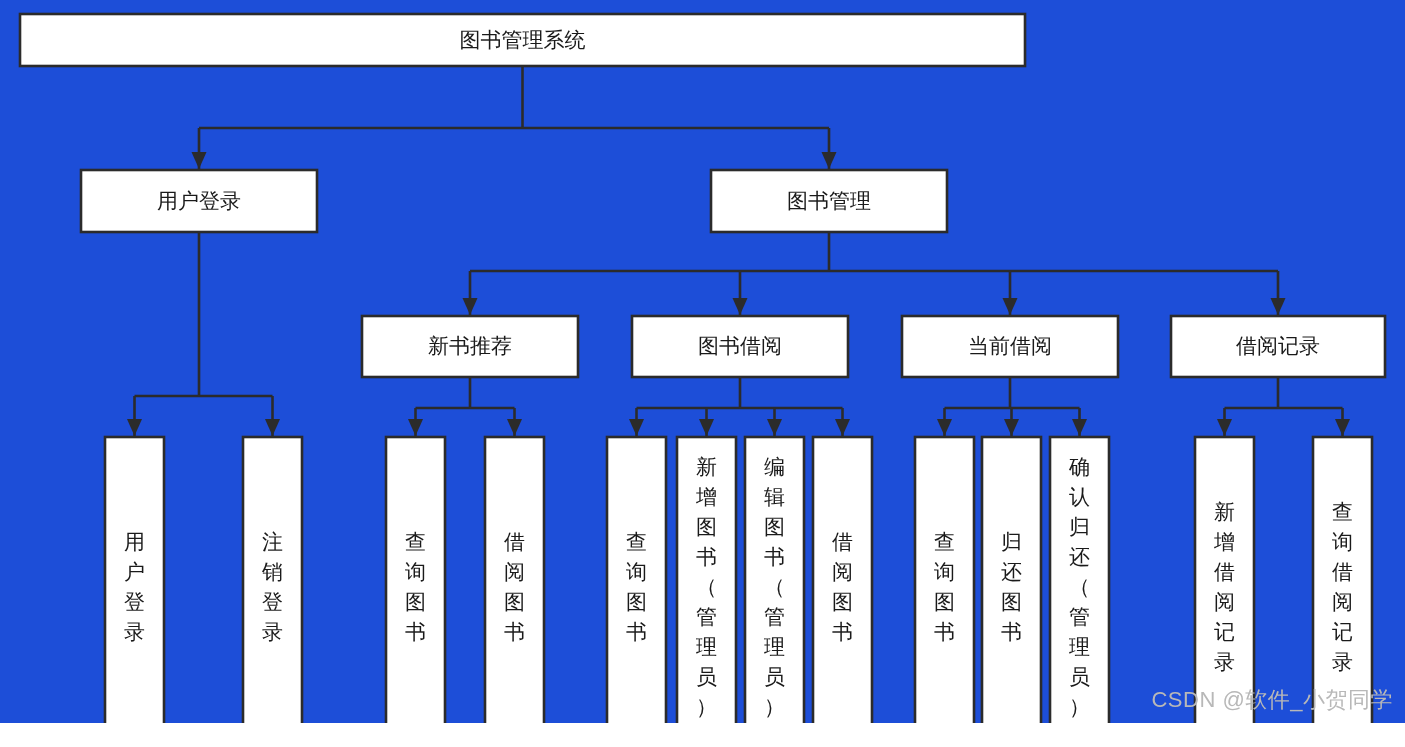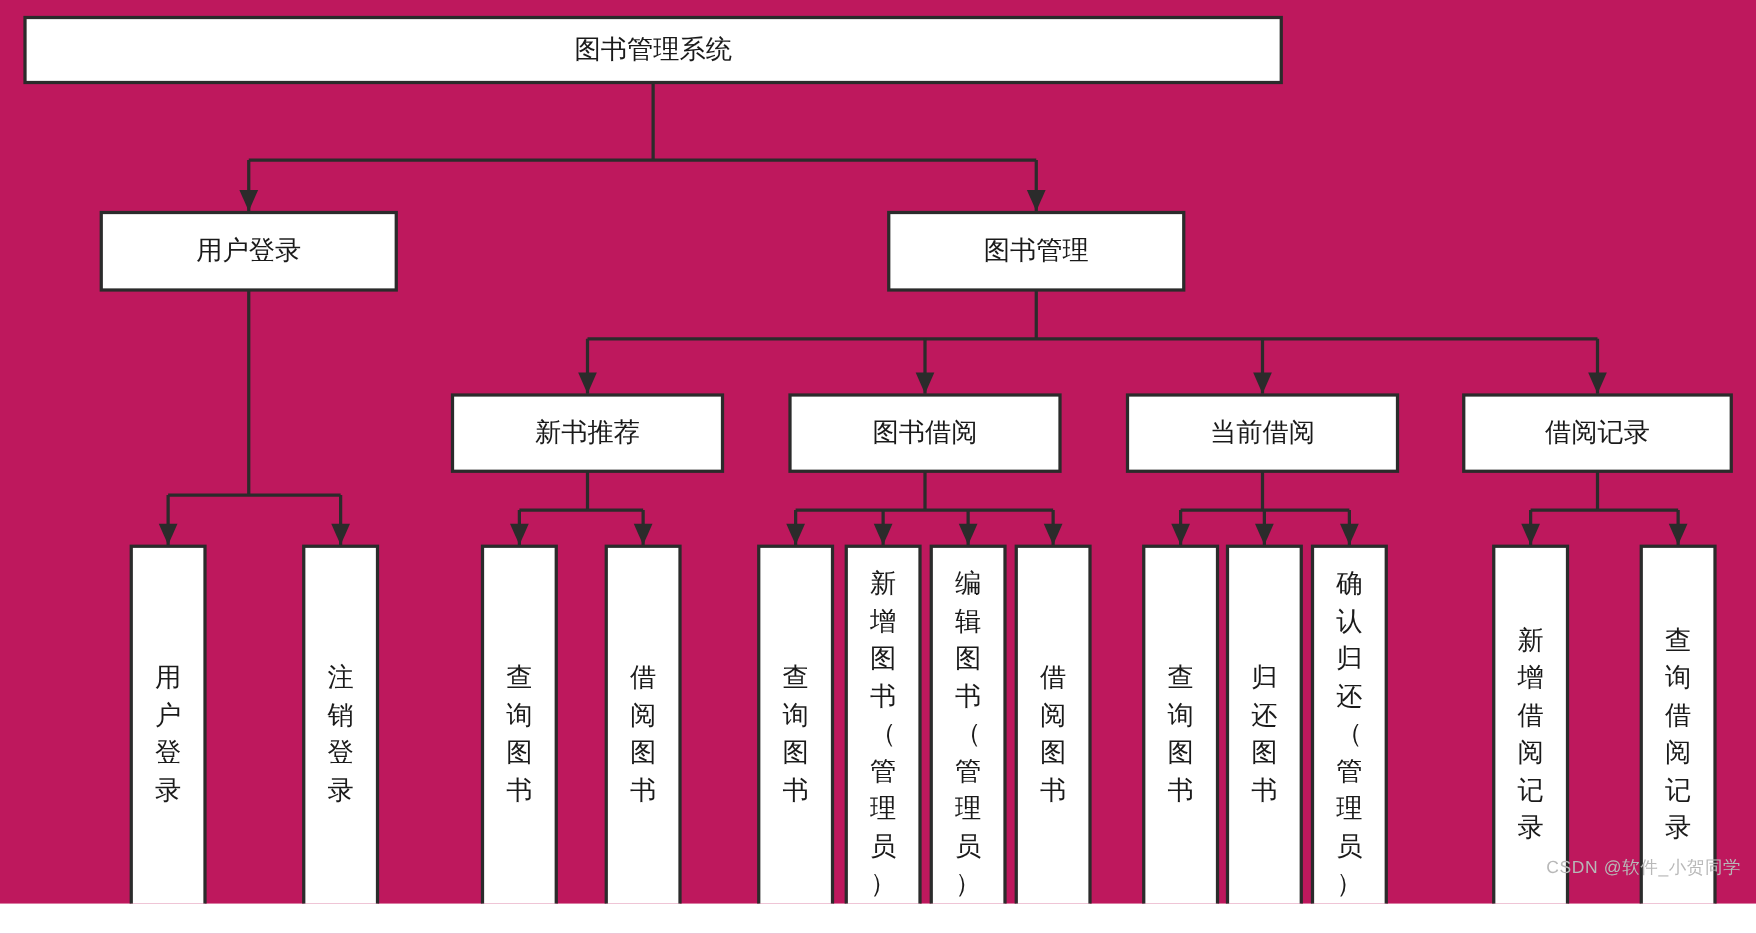--- a/index.html
+++ b/index.html
@@ -8,21 +8,21 @@
     padding: 0;
     background: #ffffff;
   }
   body {
     font-family: "Liberation Sans", "DejaVu Sans", sans-serif;
   }
   #diagram-root {
     position: relative;
     width: 1405px;
     height: 723px;
-    background: #be185d;
+    background: #1d4ed8;
     overflow: hidden;
   }
   svg#tree-svg {
     position: absolute;
     left: 0;
     top: 0;
     width: 1405px;
     height: 747px;
     display: block;
   }
@@ -50,23 +50,23 @@
   }
   .node-label-v {
     font-family: "Liberation Sans", "DejaVu Sans", sans-serif;
     font-size: 21px;
     fill: #1a1a1a;
     text-anchor: middle;
   }
   .watermark {
     position: absolute;
     right: 12px;
-    bottom: 20px;
-    font-family: "Liberation Sans", "DejaVu Sans", sans-serif;
-    font-size: 14px;
+    bottom: 8px;
+    font-family: "Liberation Sans", "DejaVu Sans", sans-serif;
+    font-size: 22px;
     color: #b8b8b8;
     letter-spacing: 0.5px;
     white-space: nowrap;
     user-select: none;
   }
 </style>
 </head>
 <body>
 
 <div id="diagram-root">

